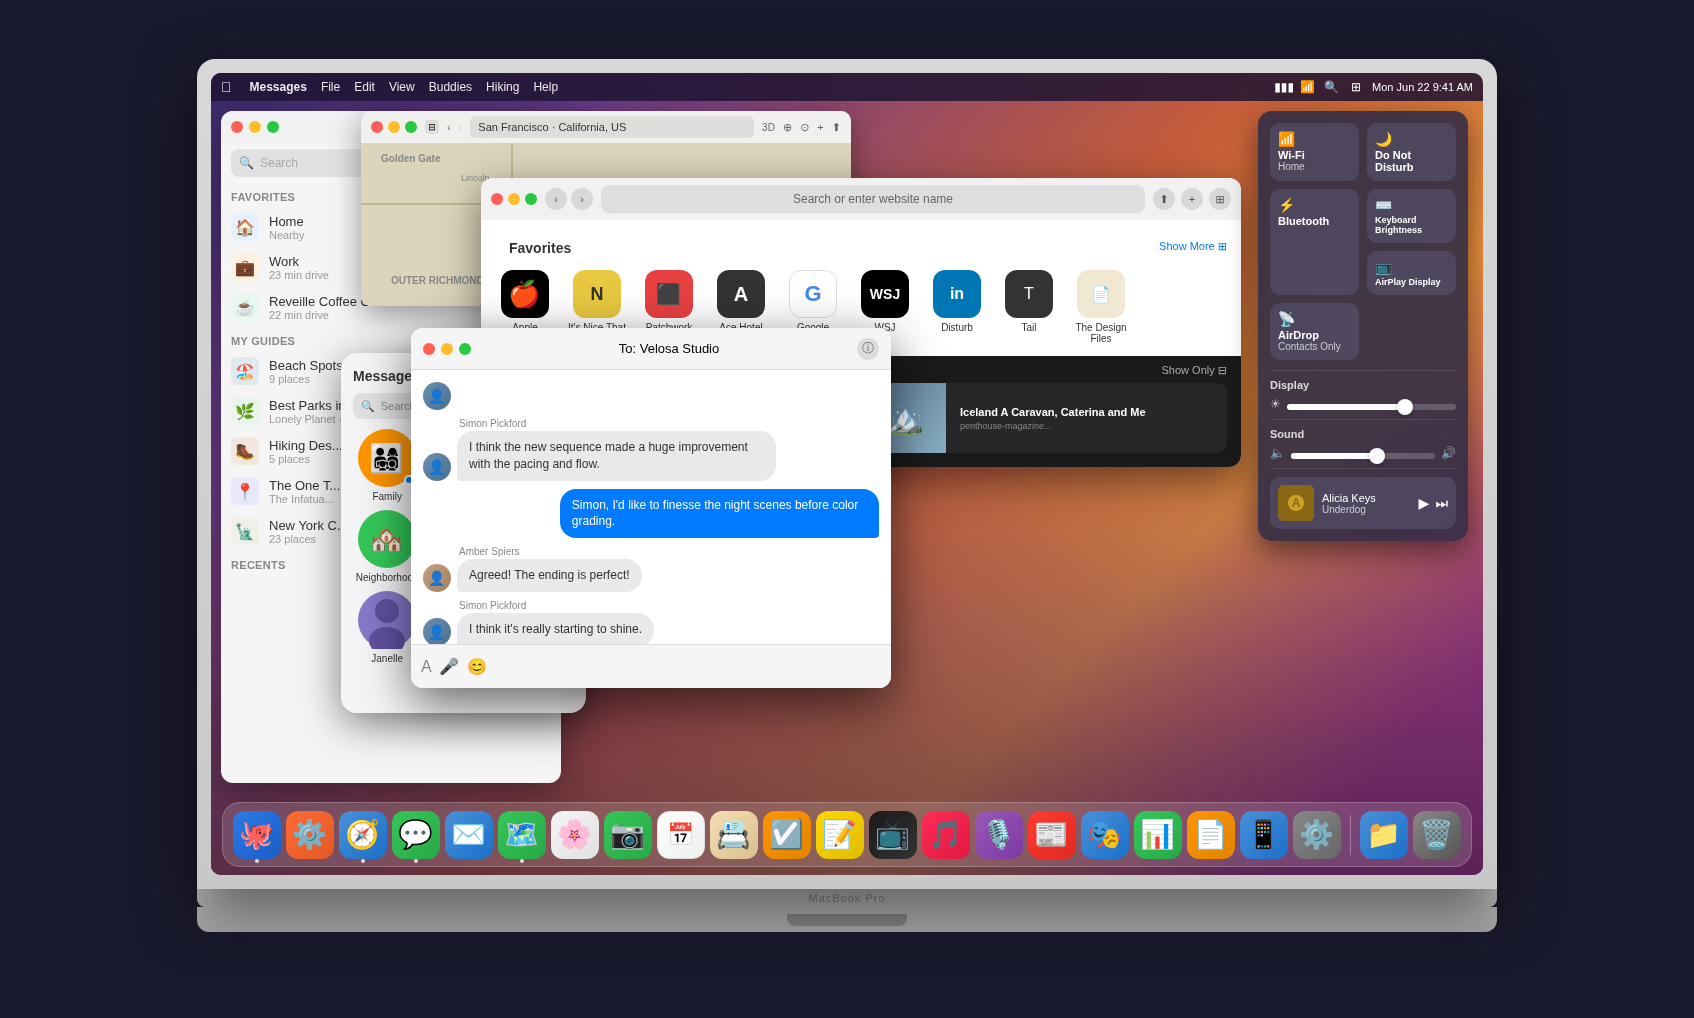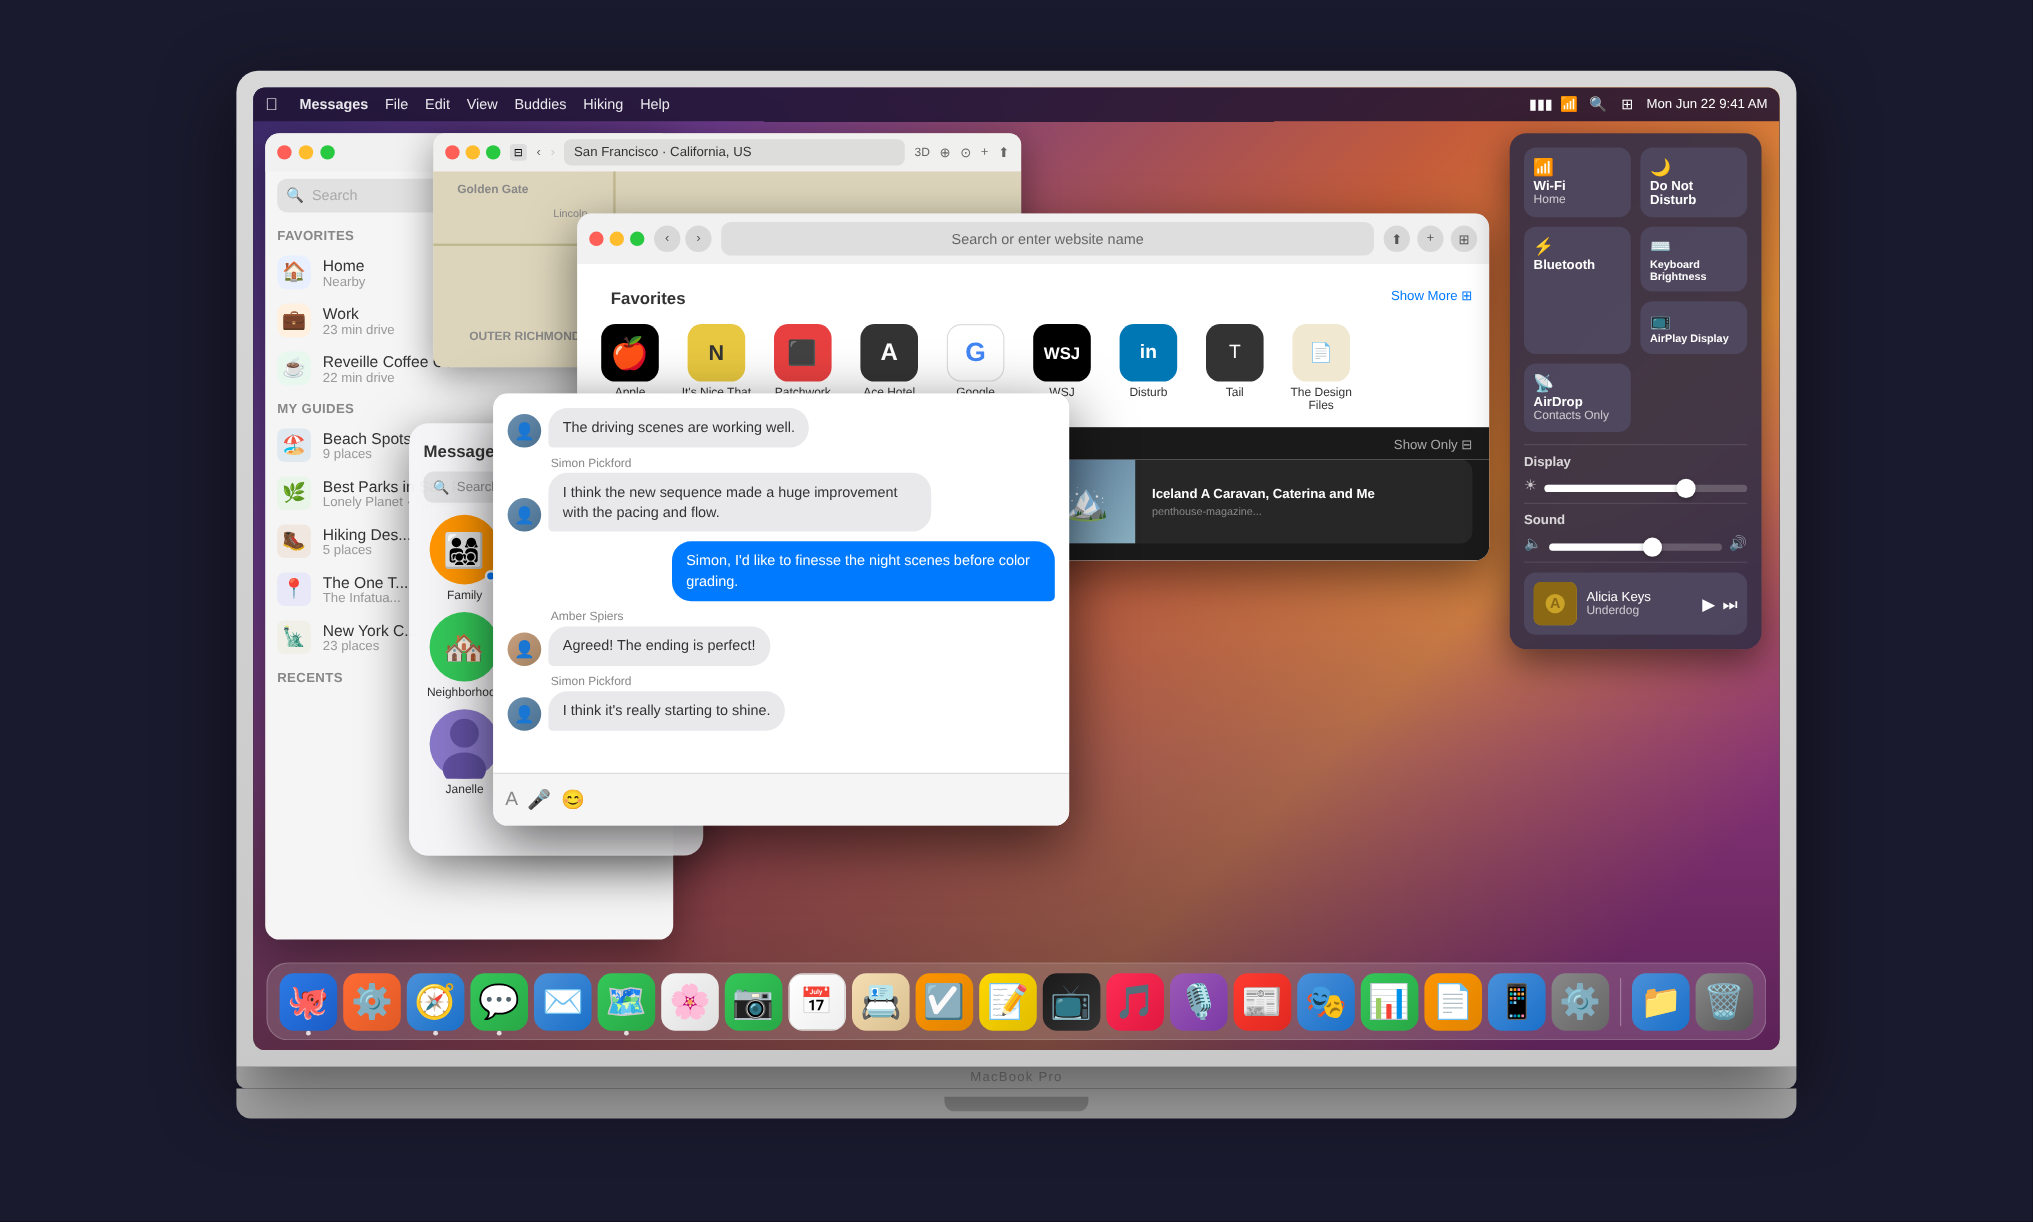--- a/index.html
+++ b/index.html
@@ -1048,25 +1048,33 @@
                     <circle cx="29" cy="20" r="12" fill="#A08060"></circle>
                     <ellipse cx="29" cy="50" rx="18" ry="14" fill="#A08060"></ellipse>
                   </svg>
               </div>
               <span class="contact-name">Simon</span>
             </div>
           </div>
         </div>
 
         <div class="messages-window" style="height:360px;">
+          <div class="messages-titlebar">
+            <div class="msg-traffic-lights">
+              <div class="traffic-light tl-red"></div>
+              <div class="traffic-light tl-yellow"></div>
+              <div class="traffic-light tl-green"></div>
+            </div>
+            <div class="messages-to">To: Velosa Studio</div>
+            <div class="messages-info-btn">ⓘ</div>
+          </div>
           <div class="messages-content">
 
             <div class="msg-bubble-row">
               <div class="msg-avatar" style="background:linear-gradient(135deg,#6A8FAF,#4A6F8F);">👤</div>
-              <div class="msg-bubble received">The driving scenes are working well.</div>
             </div>
 
             <div style="font-size:10px;color:#888;margin-bottom:2px;padding-left:36px;">Simon Pickford</div>
             <div class="msg-bubble-row">
               <div class="msg-avatar" style="background:linear-gradient(135deg,#6A8FAF,#4A6F8F);">👤</div>
               <div class="msg-bubble received">I think the new sequence made a huge improvement with the pacing and flow.</div>
             </div>
 
             <div class="msg-bubble-row sent">
               <div class="msg-bubble sent">Simon, I'd like to finesse the night scenes before color grading.</div>

